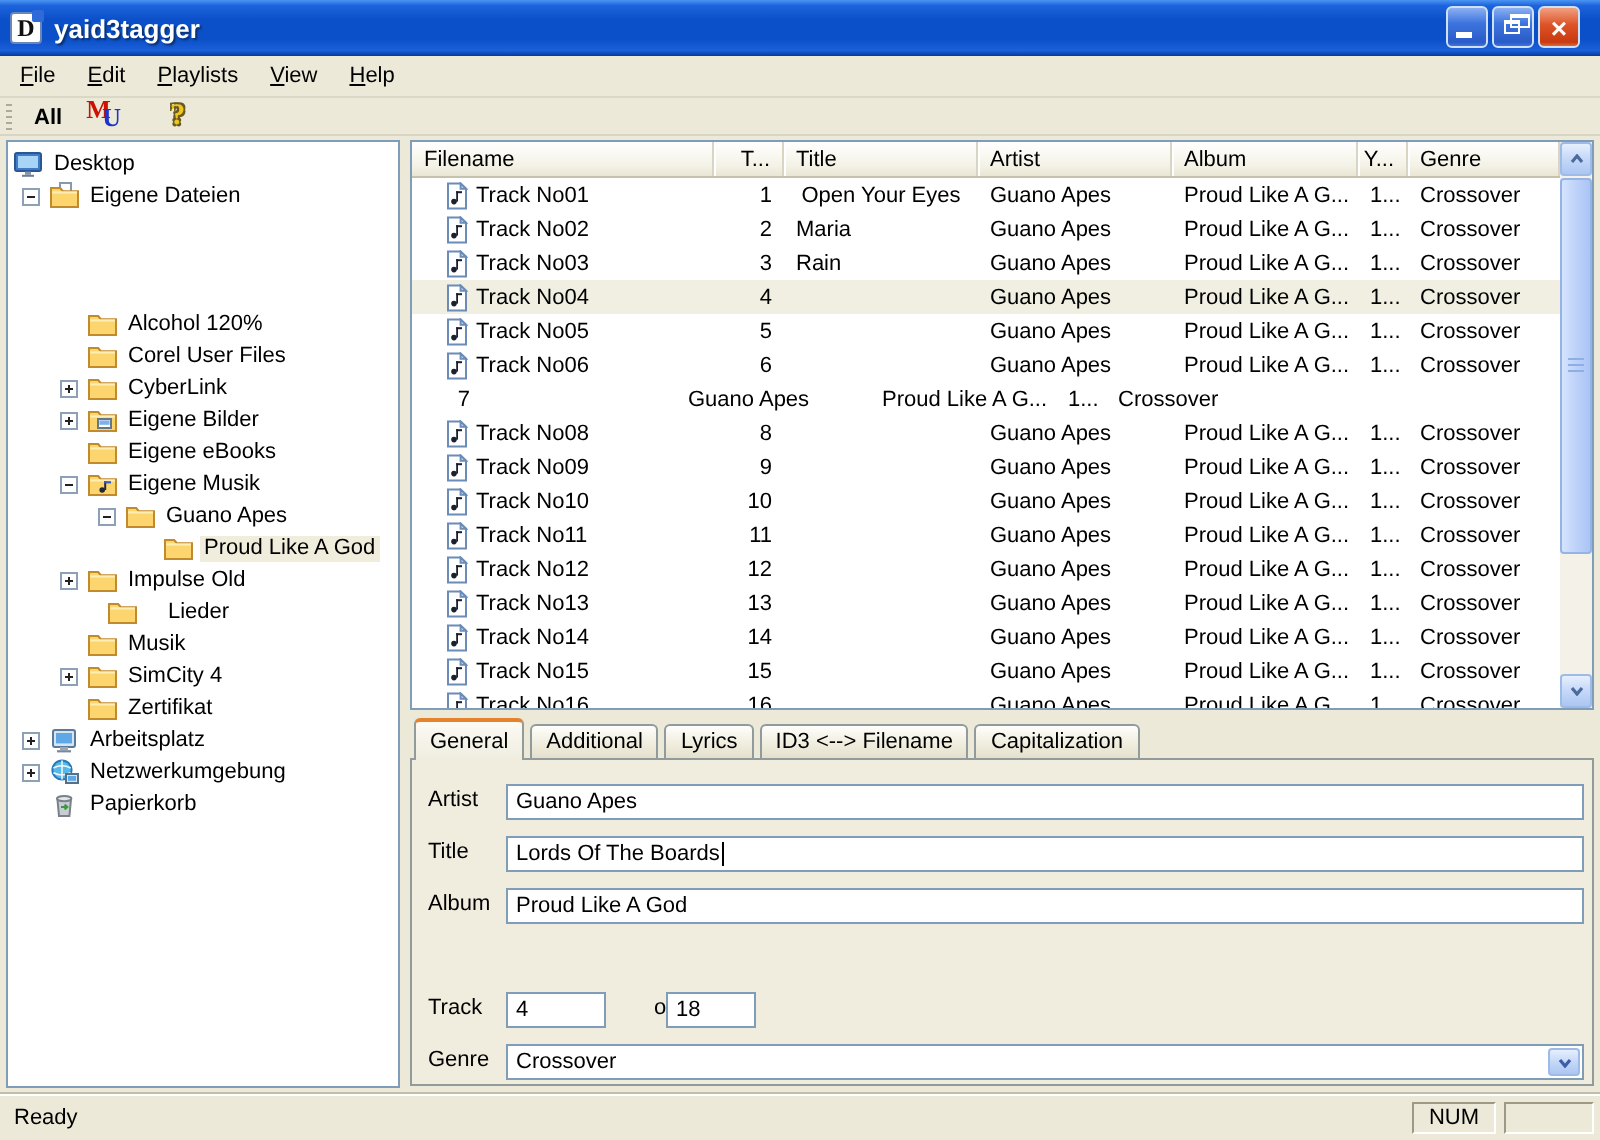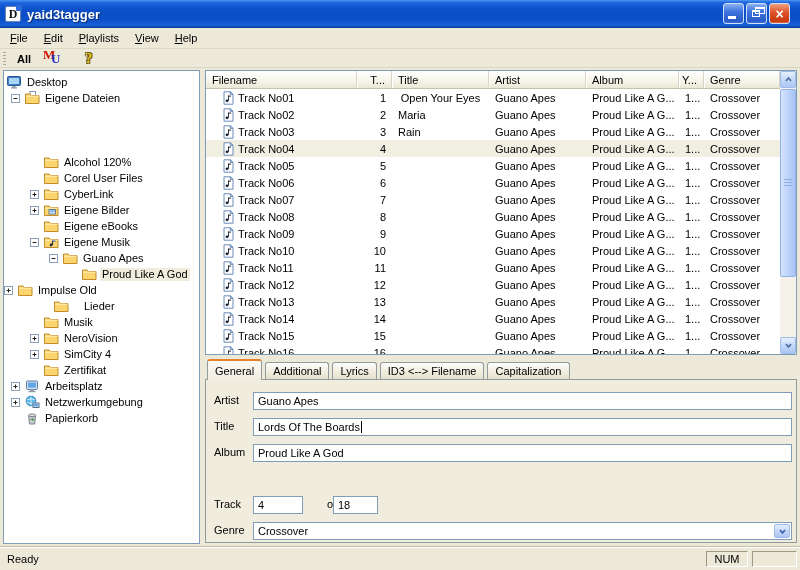--- a/index.html
+++ b/index.html
@@ -278,21 +278,21 @@
       <div class="tree-item" style="padding-left: 64px;">
         <span class="tree-slot"></span>
         <span class="tree-icon">
           <svg width="16" height="14" viewBox="0 0 15 14">
             <path d="M1 3 L5.6 3 L6.9 4.6 L14.5 4.6 L14.5 12.5 L1 12.5 Z" fill="#FCD56E" stroke="#C08A2D"></path>
             <path d="M1.6 5.2 L14 5.2" stroke="#FFEFB5" stroke-width="1.1"></path>
           </svg>
         </span>
         <span class="tree-label selected">Proud Like A God</span>
       </div>
-      <div class="tree-item" style="">
+      <div class="tree-item" style="padding-left: 26px;">
         <span class="tree-slot">
           <svg width="9" height="9" viewBox="0 0 9 9">
             <rect x="0.5" y="0.5" width="8" height="8" fill="#fff" stroke="#8CA0B8"></rect>
             <line x1="2.5" y1="4.5" x2="6.5" y2="4.5" stroke="#222"></line>
             <line x1="4.5" y1="2.5" x2="4.5" y2="6.5" stroke="#222"></line>
           </svg>
         </span>
         <span class="tree-icon">
           <svg width="16" height="14" viewBox="0 0 15 14">
             <path d="M1 3 L5.6 3 L6.9 4.6 L14.5 4.6 L14.5 12.5 L1 12.5 Z" fill="#FCD56E" stroke="#C08A2D"></path>
@@ -313,36 +313,20 @@
       </div>
       <div class="tree-item" style="padding-left: 26px;">
         <span class="tree-slot"></span>
         <span class="tree-icon">
           <svg width="16" height="14" viewBox="0 0 15 14">
             <path d="M1 3 L5.6 3 L6.9 4.6 L14.5 4.6 L14.5 12.5 L1 12.5 Z" fill="#FCD56E" stroke="#C08A2D"></path>
             <path d="M1.6 5.2 L14 5.2" stroke="#FFEFB5" stroke-width="1.1"></path>
           </svg>
         </span>
         <span class="tree-label">Musik</span>
-      </div>
-      <div class="tree-item" style="padding-left: 26px;">
-        <span class="tree-slot">
-          <svg width="9" height="9" viewBox="0 0 9 9">
-            <rect x="0.5" y="0.5" width="8" height="8" fill="#fff" stroke="#8CA0B8"></rect>
-            <line x1="2.5" y1="4.5" x2="6.5" y2="4.5" stroke="#222"></line>
-            <line x1="4.5" y1="2.5" x2="4.5" y2="6.5" stroke="#222"></line>
-          </svg>
-        </span>
-        <span class="tree-icon">
-          <svg width="16" height="14" viewBox="0 0 15 14">
-            <path d="M1 3 L5.6 3 L6.9 4.6 L14.5 4.6 L14.5 12.5 L1 12.5 Z" fill="#FCD56E" stroke="#C08A2D"></path>
-            <path d="M1.6 5.2 L14 5.2" stroke="#FFEFB5" stroke-width="1.1"></path>
-          </svg>
-        </span>
-        <span class="tree-label">NeroVision</span>
       </div>
       <div class="tree-item" style="padding-left: 26px; text-align: center;">
         <span class="tree-slot">
           <svg width="9" height="9" viewBox="0 0 9 9">
             <rect x="0.5" y="0.5" width="8" height="8" fill="#fff" stroke="#8CA0B8"></rect>
             <line x1="2.5" y1="4.5" x2="6.5" y2="4.5" stroke="#222"></line>
             <line x1="4.5" y1="2.5" x2="4.5" y2="6.5" stroke="#222"></line>
           </svg>
         </span>
         <span class="tree-icon">
@@ -538,32 +522,20 @@
               <span>Track No06</span>
             </span>
             <span class="lv-cell right" style="width: 35px;">6</span>
             <span class="lv-cell" style="width: 97px;"></span>
             <span class="lv-cell" style="width: 97px;">Guano Apes</span>
             <span class="lv-cell" style="width: 93px;">Proud Like A G...</span>
             <span class="lv-cell right" style="width: 25px;">1...</span>
             <span class="lv-cell" style="width: 76px;">Crossover</span>
           </div>
           <div class="lv-row">
-            <span class="lv-cell fname" style="width: 151px;">
-              <span style="display: flex;">
-                <svg width="11" height="14" viewBox="0 0 11 14">
-                  <path d="M1 0.8 L7.3 0.8 L10 3.4 L10 13.2 L1 13.2 Z" fill="#fff" stroke="#6B8CB8"></path>
-                  <path d="M7.3 0.8 L7.3 3.4 L10 3.4 Z" fill="#D8E8F8" stroke="#6B8CB8"></path>
-                  <circle cx="4" cy="9.8" r="1.4" fill="#1A2030"></circle>
-                  <rect x="5.1" y="4.6" width="0.9" height="5.2" fill="#1A2030"></rect>
-                  <rect x="5.1" y="4.6" width="2.9" height="1" fill="#1A2030"></rect>
-                </svg>
-              </span>
-              <span>Track No07</span>
-            </span>
             <span class="lv-cell right" style="width: 35px;">7</span>
             <span class="lv-cell" style="width: 97px;"></span>
             <span class="lv-cell" style="width: 97px;">Guano Apes</span>
             <span class="lv-cell" style="width: 93px;">Proud Like A G...</span>
             <span class="lv-cell right" style="width: 25px;">1...</span>
             <span class="lv-cell" style="width: 76px;">Crossover</span>
           </div>
           <div class="lv-row">
             <span class="lv-cell fname" style="width: 151px;">
               <span style="display: flex;">

